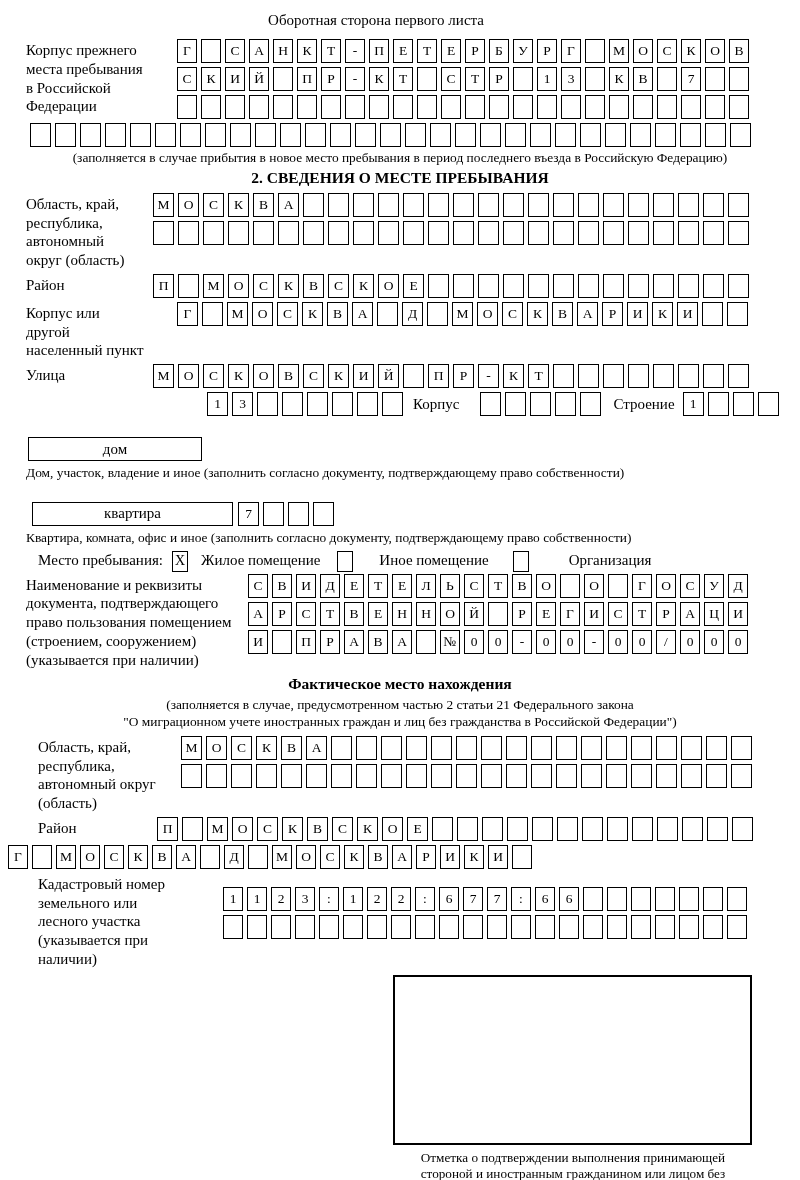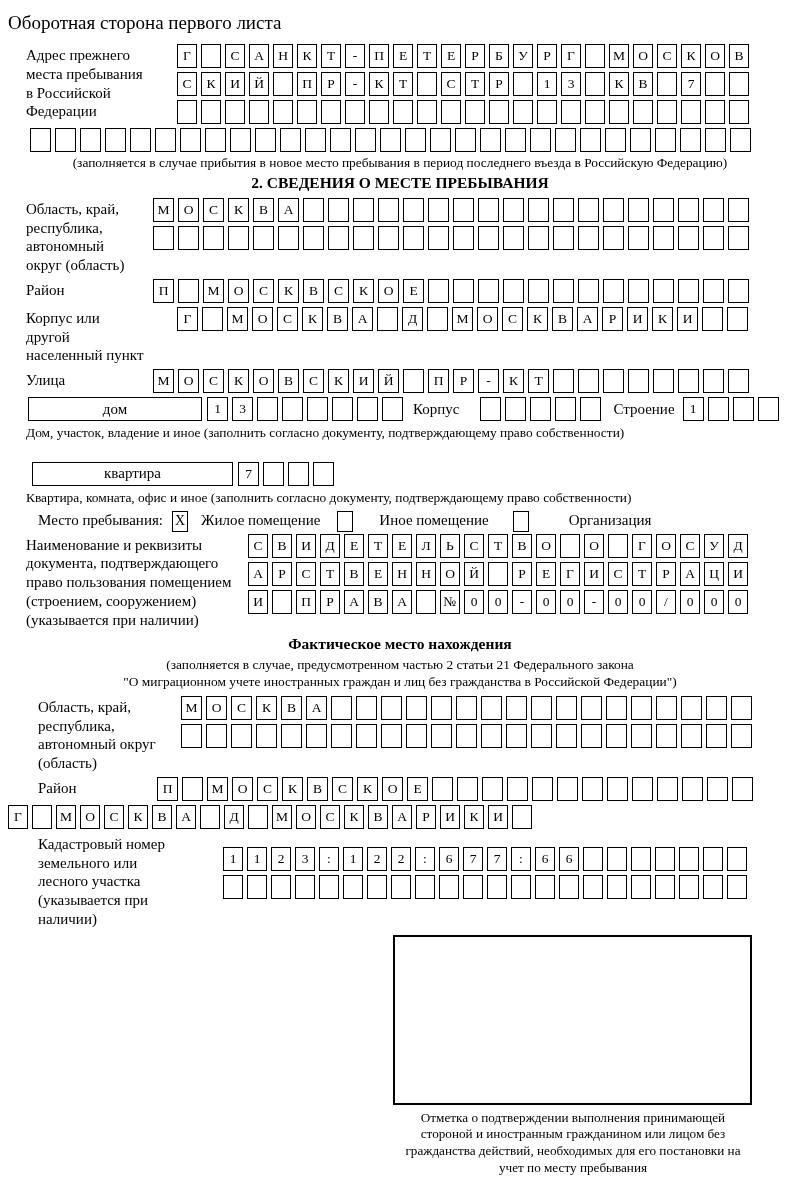--- a/index.html
+++ b/index.html
@@ -2,21 +2,21 @@
 <html><head>
 <meta charset="utf-8">
 <style>
   html,body{margin:0;padding:0;background:#fff;}
   .page{
     width:800px;height:1180px;box-sizing:border-box;
     padding:0 8px;position:relative;overflow:hidden;
     background:#fff;color:#000;
     font-family:"Liberation Serif","DejaVu Serif",serif;
   }
-  .header{margin:12px 48px 10px 0;text-align:left;font-size:19px;}
+  .header{margin:12px 48px 10px 0;text-align:center;font-size:15px;}
   .field{display:flex;align-items:flex-start;margin-bottom:4px;}
   .flabel{flex:none;font-size:15px;line-height:1.25;box-sizing:border-box;}
   .cellrows{display:flex;flex-direction:column;gap:4px;}
   .cells{display:flex;flex-wrap:nowrap;}
   .cell{
     flex:none;width:21px;height:24px;box-sizing:border-box;
     border:1.5px solid #000;margin-right:4px;
     display:flex;align-items:center;justify-content:center;
     font-size:13.5px;
   }
@@ -52,21 +52,21 @@
   .mb0{margin-bottom:1px;}
 </style>
 </head>
 <body>
 
 <div class="page">
 
   <div class="header">Оборотная сторона первого листа</div>
 
   <div class="field">
-    <div class="flabel lw-prev">Адрес прежнего места пребывания в Российской Федерации</div>
+    <div class="flabel lw-prev">Корпус прежнего места пребывания в Российской Федерации</div>
     <div class="cellrows">
       <div class="cells tight">
           <span class="cell">Г</span>
           <span class="cell"></span>
           <span class="cell">С</span>
           <span class="cell">А</span>
           <span class="cell">Н</span>
           <span class="cell">К</span>
           <span class="cell">Т</span>
           <span class="cell">-</span>
@@ -317,21 +317,21 @@
         <span class="cell"></span>
         <span class="cell"></span>
         <span class="cell"></span>
         <span class="cell"></span>
         <span class="cell"></span>
         <span class="cell"></span>
       </div>
   </div>
 
   <div class="field">
-    <div class="namedbox" style="width:174px;margin-left:20px;">дом</div>
+    <div class="namedbox" style="width:174px;margin-left:20px;margin-top:45px;">дом</div>
     <div class="cells" style="margin-left:5px;">
         <span class="cell">1</span>
         <span class="cell">3</span>
         <span class="cell"></span>
         <span class="cell"></span>
         <span class="cell"></span>
         <span class="cell"></span>
         <span class="cell"></span>
         <span class="cell"></span>
       </div>

